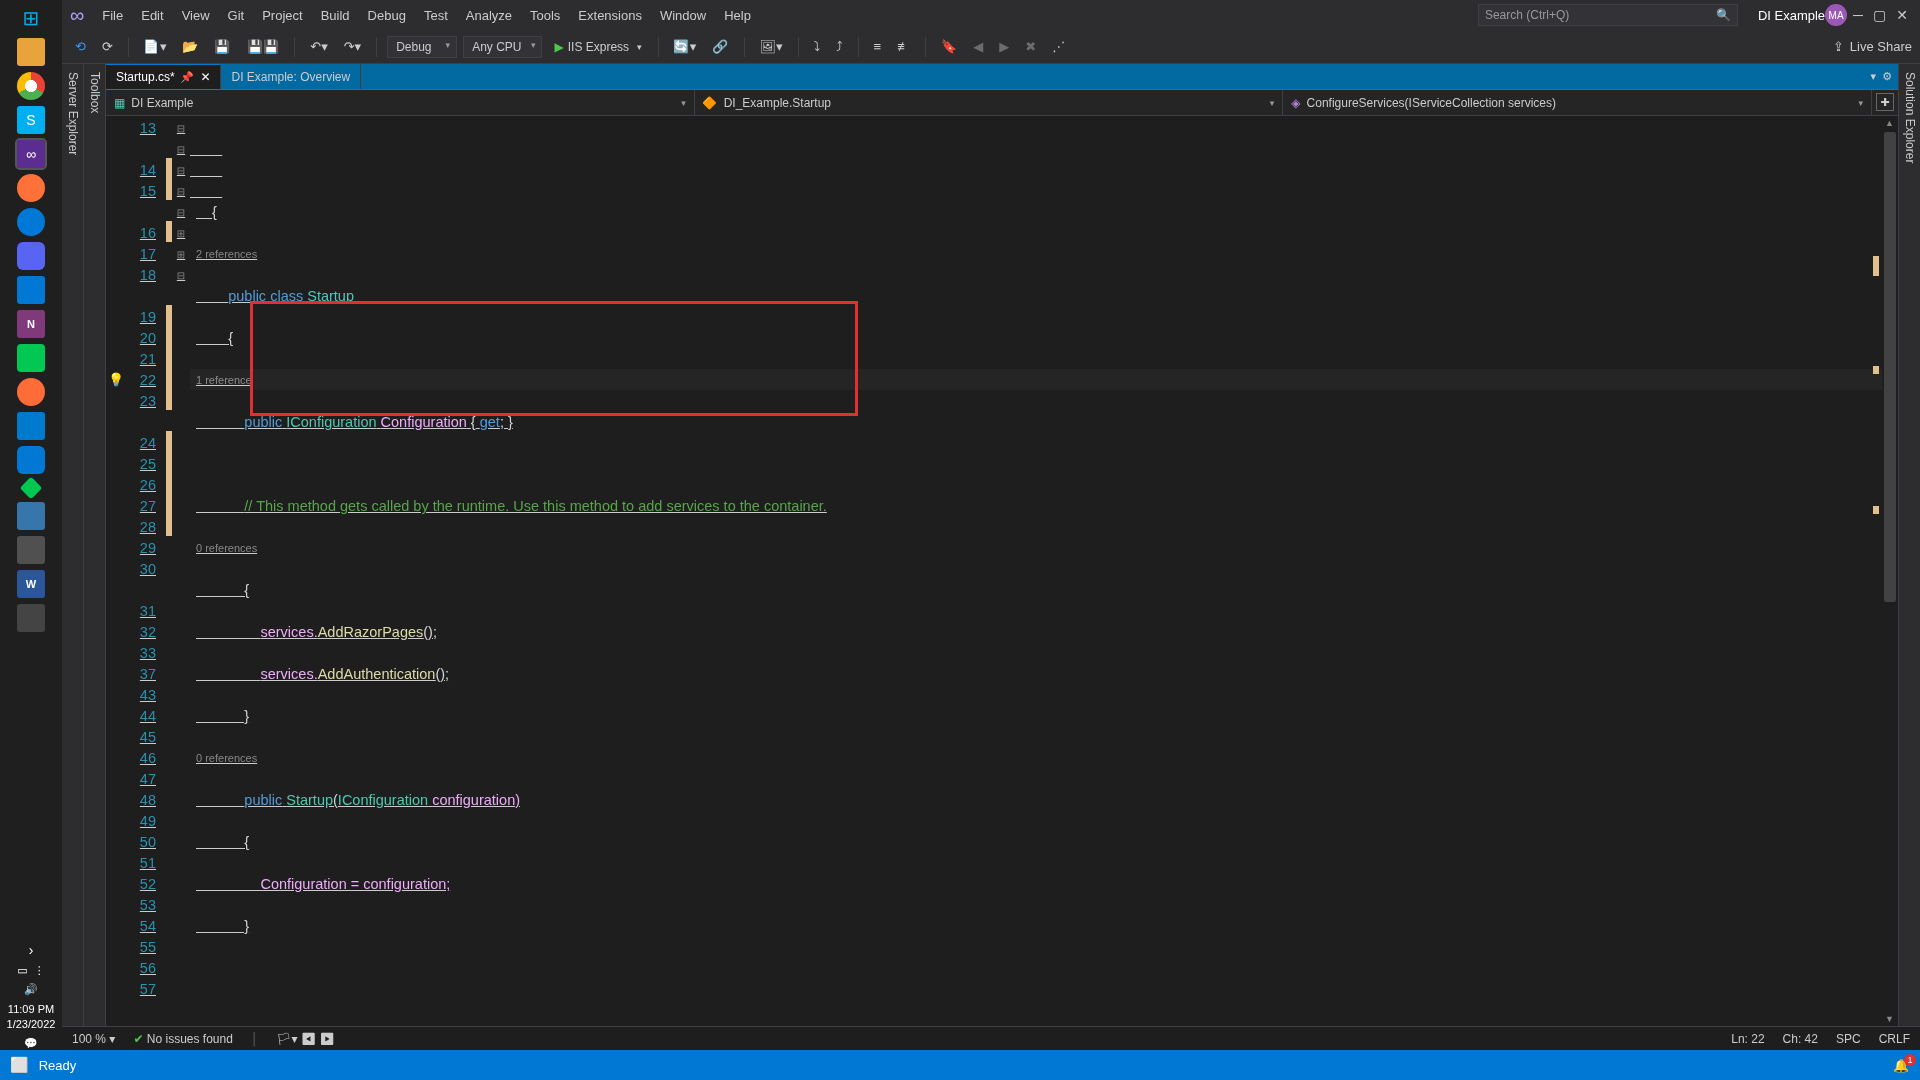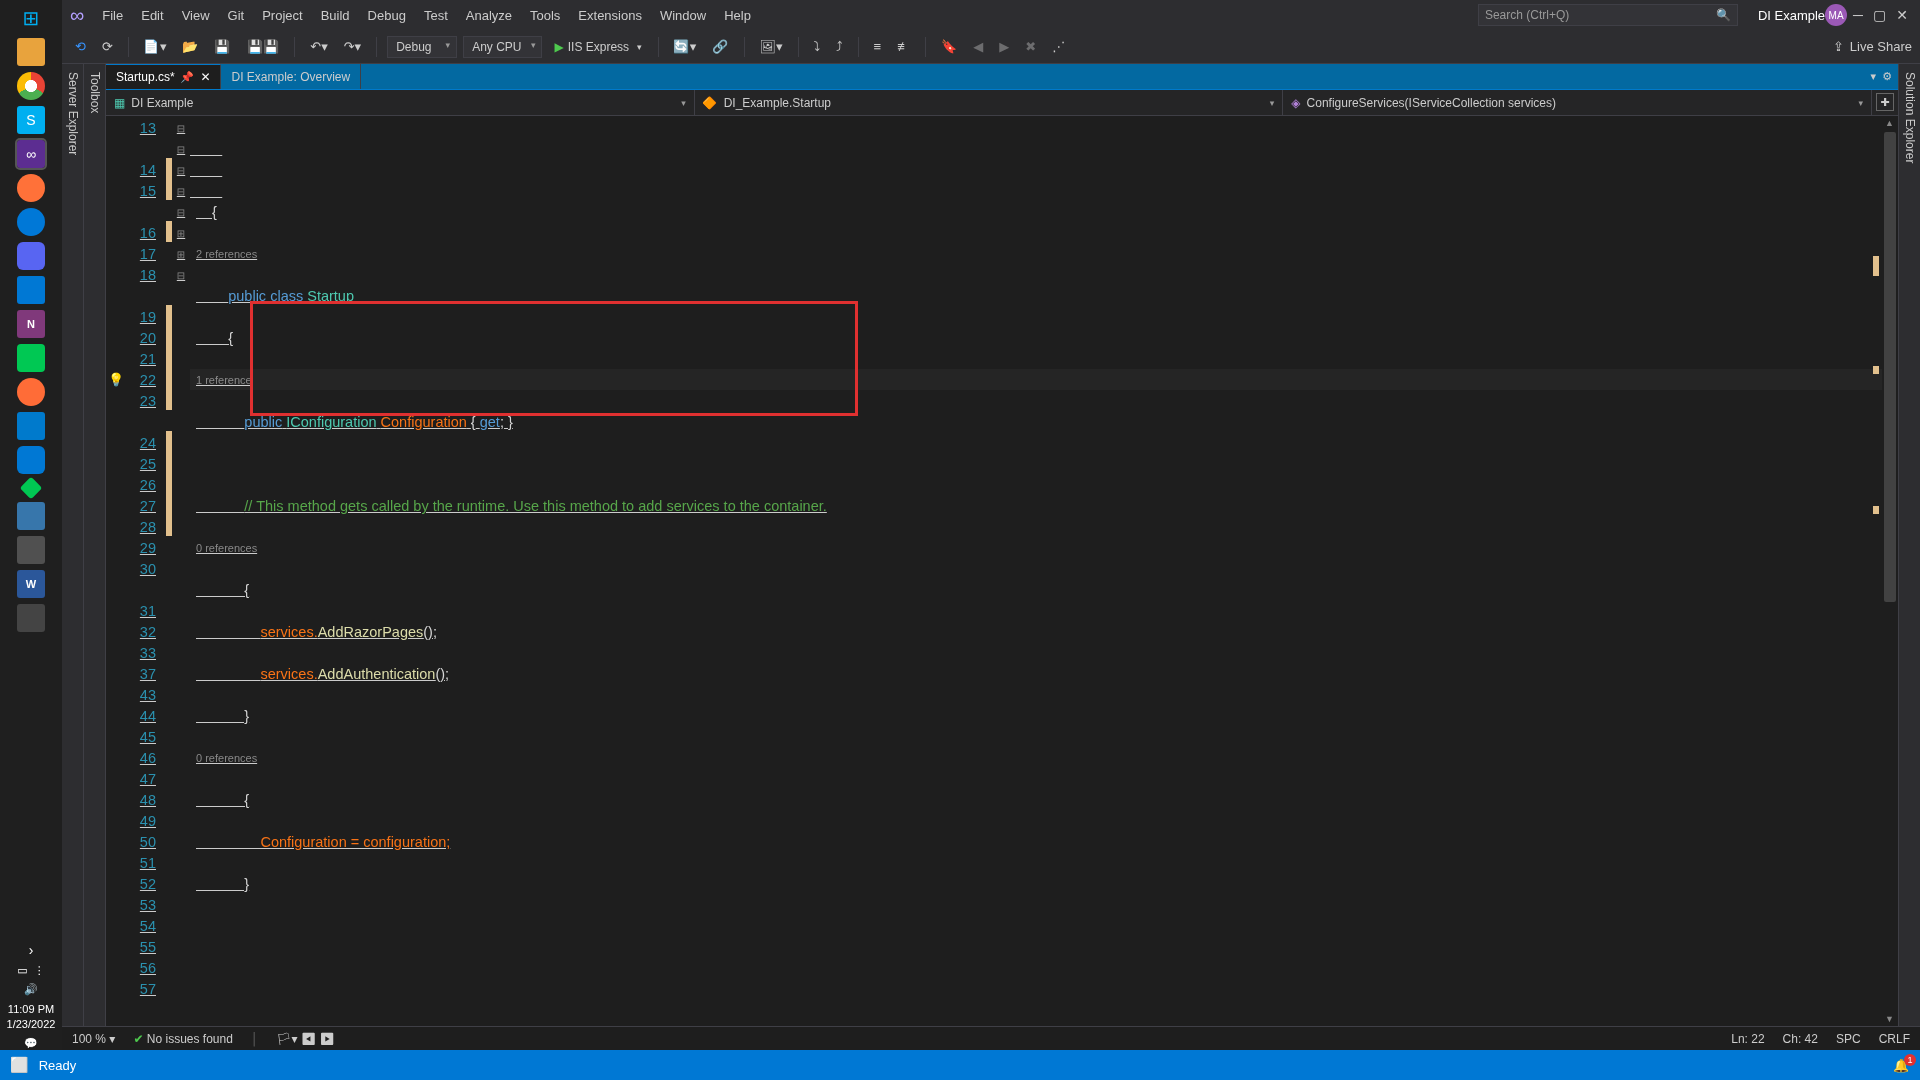--- a/index.html
+++ b/index.html
@@ -68,21 +68,21 @@
 .m.y { background:#e2c08d; }
 .code-col { flex:1; line-height:21px; padding-top:2px; white-space:pre; position:relative; }
 .code-col .line { height:21px; padding-left:6px; }
 .code-col .cursor-line { background:rgba(255,255,255,0.03); position:absolute; left:0; right:0; height:21px; pointer-events:none; }
 .kw { color:#569cd6; }
 .type { color:#4ec9b0; }
 .cls { color:#4ec9b0; }
 .mth { color:#dcdcaa; }
 .cmt { color:#57a64a; }
 .pun { color:#d4d4d4; }
-.plain { color:#f97316; }
+.plain { color:#f0abfc; }
 .ref-lens { color:#888; font-size:11px; height:21px; display:flex; align-items:center; padding-left:6px; }
 .highlight-box { position:absolute; border:3px solid #e03030; pointer-events:none; z-index:5; }
 .scroll-minimap { position:absolute; right:0; top:0; width:16px; height:100%; background:#1e1e1e; }
 .scroll-minimap .thumb { position:absolute; left:2px; width:12px; background:#424242; border-radius:2px; }
 .scroll-arrow { position:absolute; left:3px; font-size:9px; color:#888; }
 .right-rail { width:22px; background:#2d2d30; border-left:1px solid #3f3f46; display:flex; align-items:flex-start; justify-content:center; padding-top:8px; }
 .right-rail span { writing-mode:vertical-rl; font-size:12px; color:#ccc; cursor:pointer; }
 .editor-status { height:24px; background:#1e1e1e; border-top:1px solid #3f3f46; display:flex; align-items:center; padding:0 10px; font-size:12px; color:#ccc; gap:18px; margin-left:62px; }
 .editor-status .ok-icon { color:#4ec94e; }
 .editor-status .spacer { flex:1; }
@@ -361,20 +361,21 @@
 <div class="ref-lens">            <span>1 reference</span></div>
 <div class="line">            <span class="kw">public</span> <span class="type">IConfiguration</span> <span class="plain">Configuration</span> <span class="pun">{</span> <span class="kw">get</span><span class="pun">; }</span></div>
 <div class="line"></div>
 <div class="line">            <span class="cmt">// This method gets called by the runtime. Use this method to add services to the container.</span></div>
 <div class="ref-lens">            <span>0 references</span></div>
 <div class="line"><span class="pun">            {</span></div>
 <div class="line">                <span class="plain">services.</span><span class="mth">AddRazorPages</span><span class="pun">();</span></div>
 <div class="line">                <span class="plain">services.</span><span class="mth">AddAuthentication</span><span class="pun">();</span></div>
 <div class="line"><span class="pun">            }</span></div>
 <div class="ref-lens">            <span>0 references</span></div>
+<div class="line">            <span class="kw">public</span> <span class="cls">Startup</span><span class="pun">(</span><span class="type">IConfiguration</span> <span class="plain">configuration)</span></div>
 <div class="line"><span class="pun">            {</span></div>
 <div class="line"><span class="plain">                Configuration = configuration;</span></div>
 <div class="line"><span class="pun">            }</span></div>
 <div class="line"></div>
 
 
 
 
 
 

